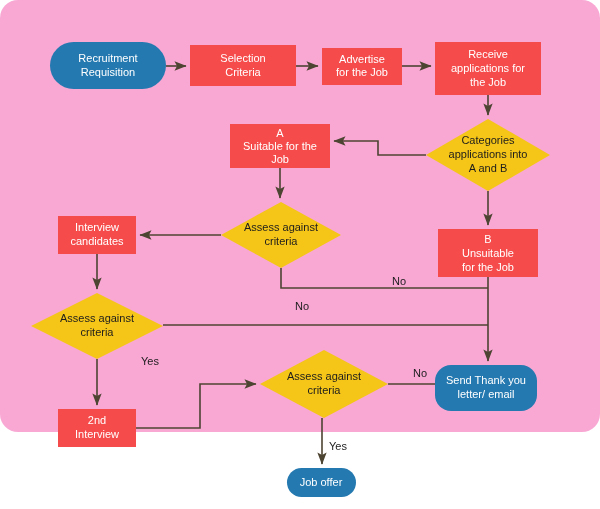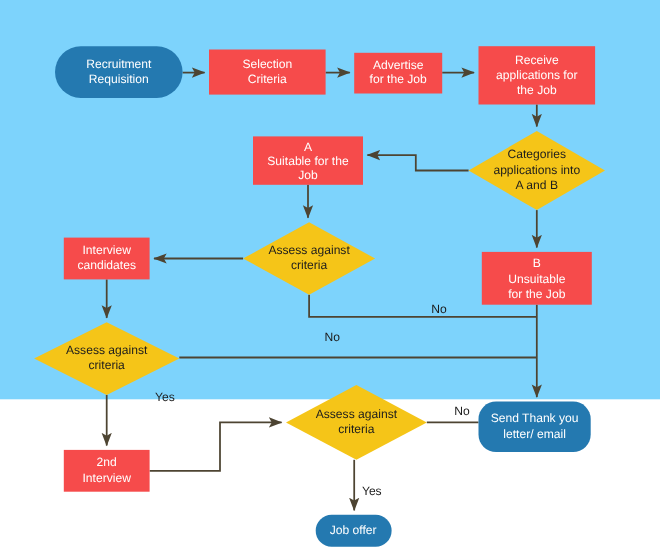--- a/index.html
+++ b/index.html
@@ -9,22 +9,23 @@
   }
   body {
     width: 600px;
     height: 509px;
     font-family: "Liberation Sans", sans-serif;
     overflow: hidden;
   }
   #flowchart-root {
     position: relative;
     width: 600px;
-    height: 363px;
-    background: #7dd3fc;
+    height: 432px;
+    background: #f9a8d4;
+    border-radius: 18px;
   }
   svg#flow-svg {
     position: absolute;
     top: 0;
     left: 0;
     width: 600px;
     height: 509px;
     display: block;
   }
   .node-label {

